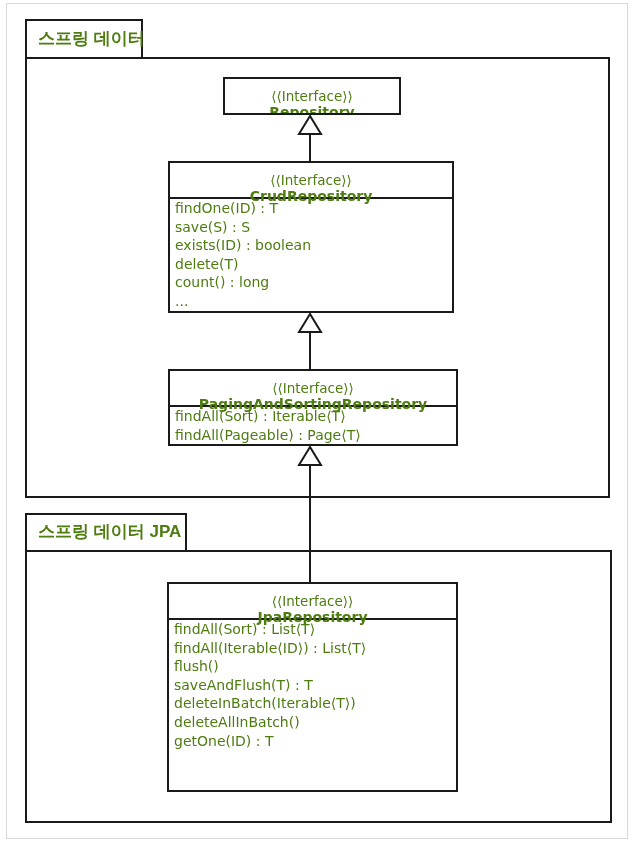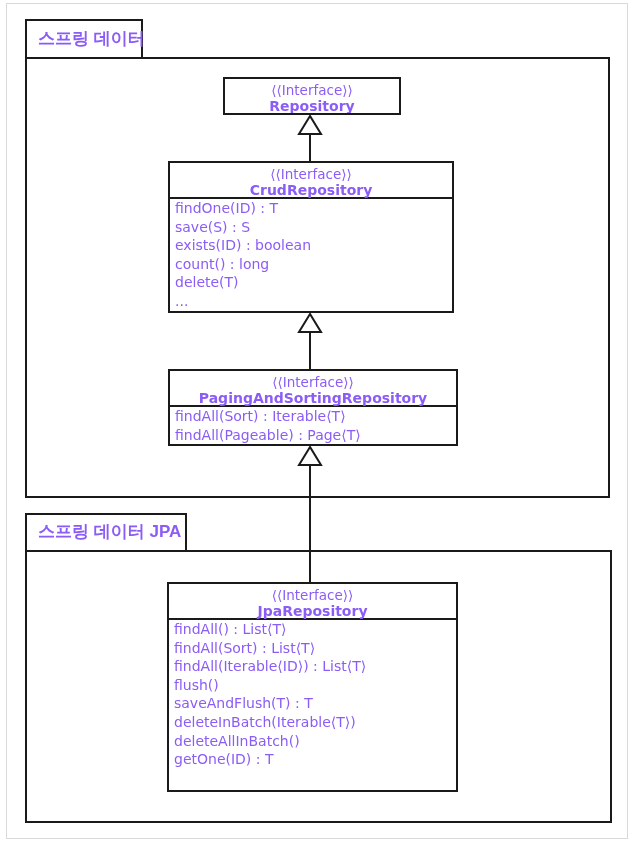--- a/index.html
+++ b/index.html
@@ -1,18 +1,18 @@
 <!DOCTYPE html>
 <html><head>
 <meta charset="utf-8">
 <style>
   html,body{margin:0;padding:0;background:#fff;}
   .page{
     position:relative;width:636px;height:849px;background:#ffffff;
-    font-family:"Liberation Sans","DejaVu Sans",sans-serif;color:#8b5cf6;
+    font-family:"Liberation Sans","DejaVu Sans",sans-serif;color:#4d7c0f;
     overflow:hidden;
   }
   .frame{
     position:absolute;left:6px;top:3px;width:622px;height:836px;
     border:1px solid #d9d9d9;box-sizing:border-box;
   }
   .pkg-body{
     position:absolute;border:2px solid #1a1a1a;background:#ffffff;
     box-sizing:border-box;
   }
@@ -28,21 +28,21 @@
   .pkg2-tab{left:25px;top:513px;width:162px;height:39px;}
   .class-box{
     position:absolute;border:2px solid #1a1a1a;background:#ffffff;
     box-sizing:border-box;z-index:4;overflow:hidden;
     font-family:"DejaVu Sans","Liberation Sans",sans-serif;
   }
   .box-repo{left:223px;top:77px;width:178px;height:38px;}
   .box-crud{left:168px;top:161px;width:286px;height:152px;}
   .box-pas{left:168px;top:369px;width:290px;height:77px;}
   .box-jpa{left:167px;top:582px;width:291px;height:210px;}
-  .class-title{text-align:center;height:34px;padding-top:4px;box-sizing:border-box;}
+  .class-title{text-align:center;height:34px;padding-top:10px;box-sizing:border-box;}
   .stereotype{font-size:13.5px;line-height:15px;}
   .class-name{font-size:14px;line-height:17px;font-weight:bold;}
   .class-methods{
     border-top:2px solid #1a1a1a;padding:0 5px;
     font-size:14px;line-height:18.6px;white-space:nowrap;
   }
   .arrow-layer{position:absolute;left:0;top:0;width:636px;height:849px;z-index:5;pointer-events:none;}
 </style>
 </head>
 <body>
@@ -70,22 +70,22 @@
 
   <div class="class-box box-crud">
     <div class="class-title">
       <div class="stereotype">⟨⟨Interface⟩⟩</div>
       <div class="class-name">CrudRepository</div>
     </div>
     <div class="class-methods">
         <div>findOne(ID) : T</div>
         <div>save(S) : S</div>
         <div>exists(ID) : boolean</div>
+        <div>delete(T)</div>
         <div>count() : long</div>
-        <div>delete(T)</div>
         <div>...</div>
       </div>
   </div>
 
   <div class="class-box box-pas">
     <div class="class-title">
       <div class="stereotype">⟨⟨Interface⟩⟩</div>
       <div class="class-name">PagingAndSortingRepository</div>
     </div>
     <div class="class-methods">
@@ -93,21 +93,20 @@
         <div>findAll(Pageable) : Page⟨T⟩</div>
       </div>
   </div>
 
   <div class="class-box box-jpa">
     <div class="class-title">
       <div class="stereotype">⟨⟨Interface⟩⟩</div>
       <div class="class-name">JpaRepository</div>
     </div>
     <div class="class-methods">
-        <div>findAll() : List⟨T⟩</div>
         <div>findAll(Sort) : List⟨T⟩</div>
         <div>findAll(Iterable⟨ID⟩) : List⟨T⟩</div>
         <div>flush()</div>
         <div>saveAndFlush(T) : T</div>
         <div>deleteInBatch(Iterable⟨T⟩)</div>
         <div>deleteAllInBatch()</div>
         <div>getOne(ID) : T</div>
       </div>
   </div>
 

